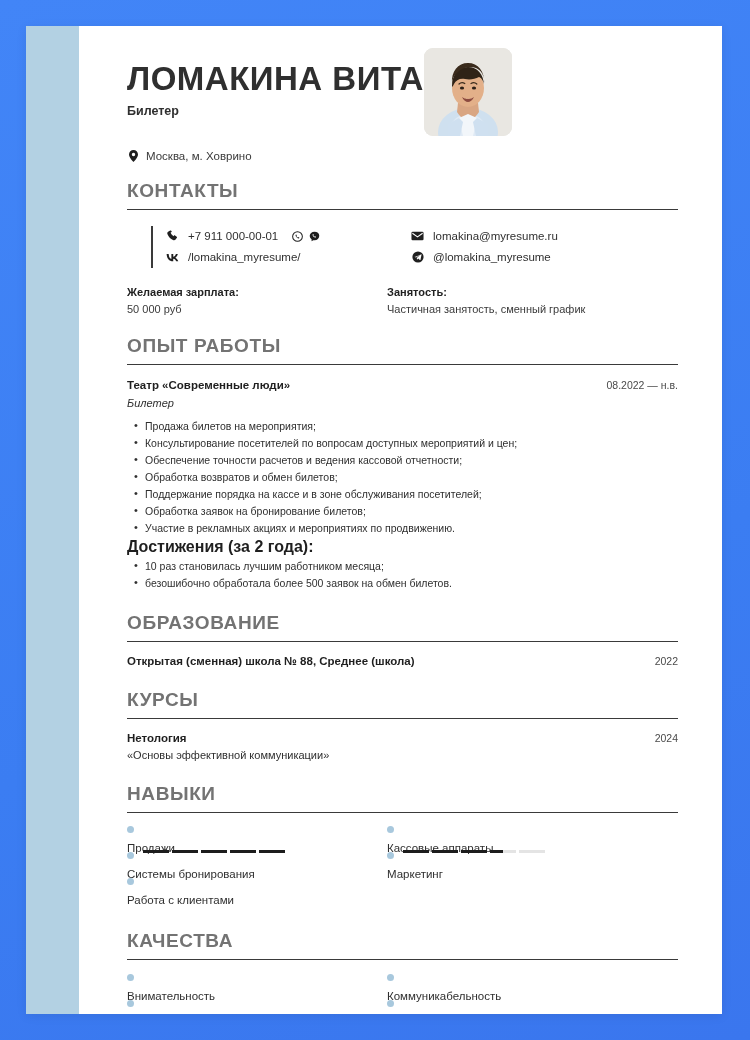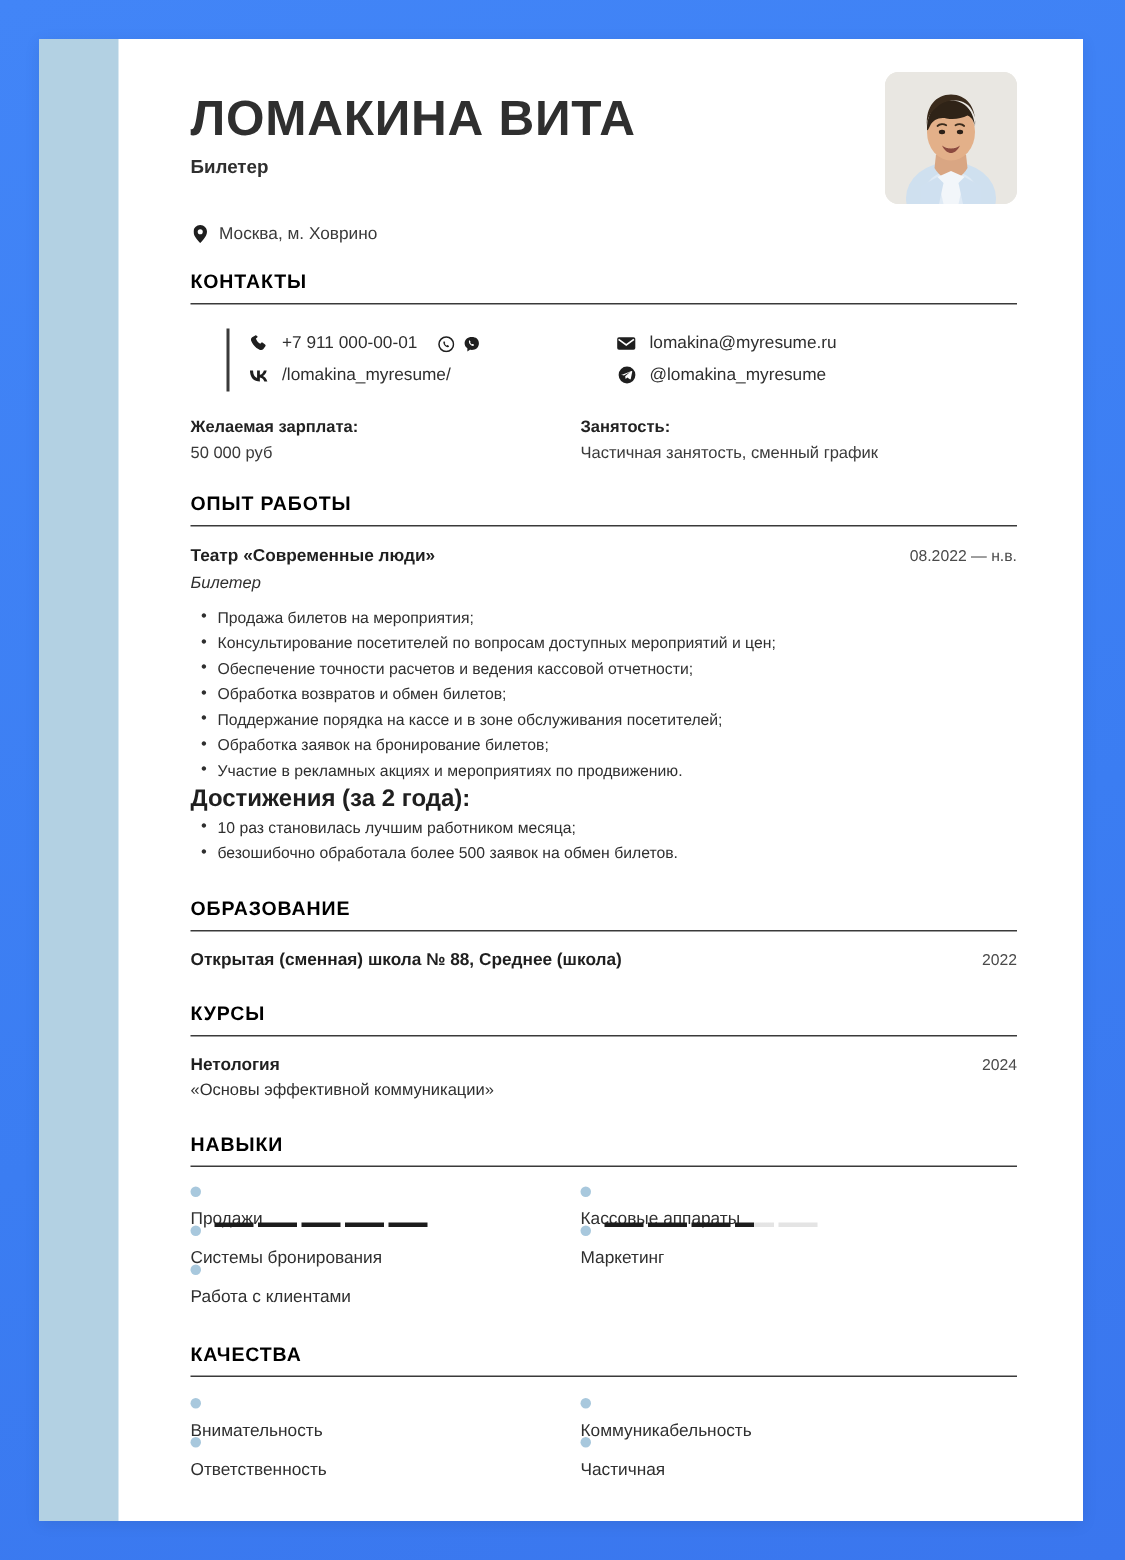--- a/index.html
+++ b/index.html
@@ -28,21 +28,21 @@
     flex:0 0 53px;
     background:#b3d1e3;
   }
   .content {
     flex:1;
     padding:22px 44px 0 48px;
     position:relative;
   }
 
   
-  .header { display:flex; align-items:flex-start; justify-content:space-between; }
+  .header { display:flex; align-items:flex-start; }
   .header-left { padding-top:14px; }
   .full-name {
     font-size:33px; font-weight:700; letter-spacing:.5px;
     color:#2f2f2f; line-height:1.05; white-space:nowrap;
   }
   .job-title {
     font-size:12.5px; font-weight:700; color:#2f2f2f;
     margin-top:7px;
   }
   .location {
@@ -52,22 +52,22 @@
   .photo {
     width:88px; height:88px; border-radius:9px;
     overflow:hidden; flex:0 0 88px; background:#e8e6e1;
     position:relative;
   }
   .photo svg { display:block; width:100%; height:100%; }
 
   
   .section { margin-top:17px; }
   .section-title {
-    font-size:13px; font-weight:700; letter-spacing:.6px;
-    color:#000000; text-transform:uppercase;
+    font-size:19px; font-weight:700; letter-spacing:.6px;
+    color:#737373; text-transform:uppercase;
   }
   .rule {
     height:0; border-top:1.6px solid #3a3a3a;
     margin-top:7px;
   }
 
   
   .contacts-block {
     display:flex; margin-top:16px;padding-left:24px;
   }

